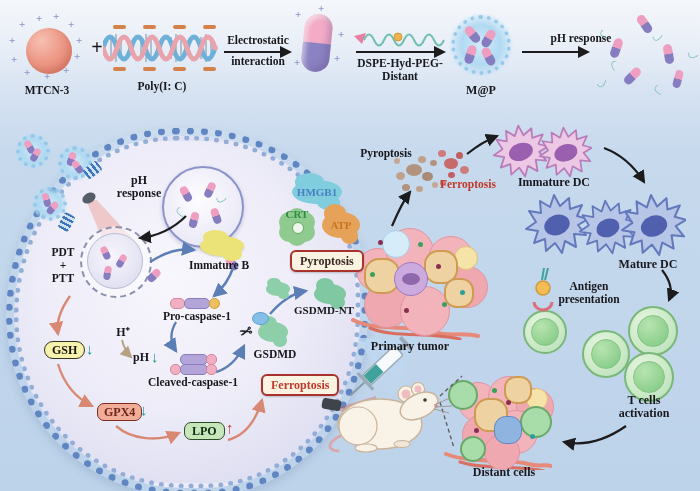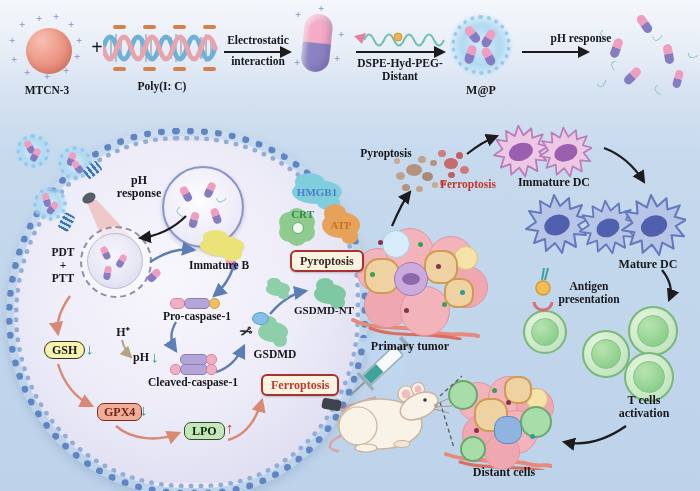--- a/index.html
+++ b/index.html
@@ -231,21 +231,21 @@
   <div class="cloud" style="left:314px;top:284px;width:32px;height:20px;background:#7fc8a2;"></div>
   <div class="lbl f11" style="left:284px;top:304px;width:80px;">GSDMD-NT</div>
 
   <div class="cloud" style="left:292px;top:180px;width:50px;height:24px;background:#7fcddd;">
     <span class="lbl f11" style="position:static;color:#4a7fc1;">HMGB1</span>
   </div>
   <div class="abs" style="left:284px;top:214px;width:26px;height:26px;border-radius:50%;background:#8fcb8f;z-index:5;
     box-shadow:0 -9px 0 -3px #8fcb8f,8px -5px 0 -3px #8fcb8f,8px 5px 0 -3px #8fcb8f,0 9px 0 -3px #8fcb8f,-8px 5px 0 -3px #8fcb8f,-8px -5px 0 -3px #8fcb8f;">
     <div class="dot" style="left:8px;top:8px;width:10px;height:10px;background:#eef6ee;border:1px solid #6aa86a;"></div>
   </div>
-  <div class="lbl f11" style="left:280px;top:208px;width:34px;color:#2e8b44;z-index:7;text-align:right;">CRT</div>
+  <div class="lbl f11" style="left:280px;top:208px;width:34px;color:#2e8b44;z-index:7;">CRT</div>
   <div class="cloud" style="left:322px;top:212px;width:38px;height:26px;background:#e6a259;">
     <span class="lbl f11" style="position:static;color:#c8741e;">ATP</span>
   </div>
 
   <div class="pill rbox" style="left:290px;top:250px;color:#3c2a24;">Pyroptosis</div>
   <div class="pill rbox" style="left:261px;top:374px;color:#c0392b;">Ferroptosis</div>
 
   <div class="abs" style="left:392px;top:150px;width:78px;height:46px;z-index:4;">
     <div class="dot" style="left:14px;top:14px;width:16px;height:12px;background:#b2937f;"></div>
     <div class="dot" style="left:4px;top:22px;width:9px;height:8px;background:#bfa28e;"></div>

